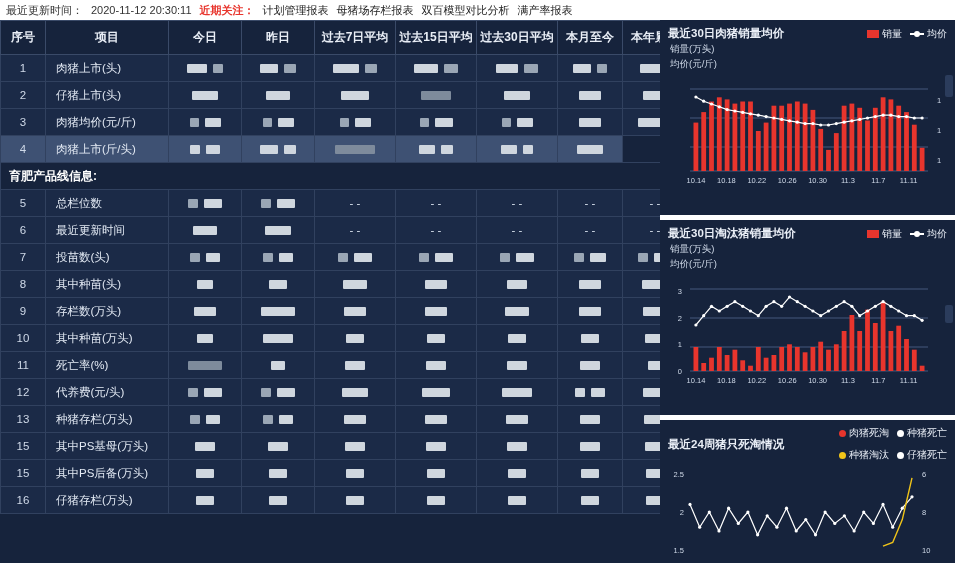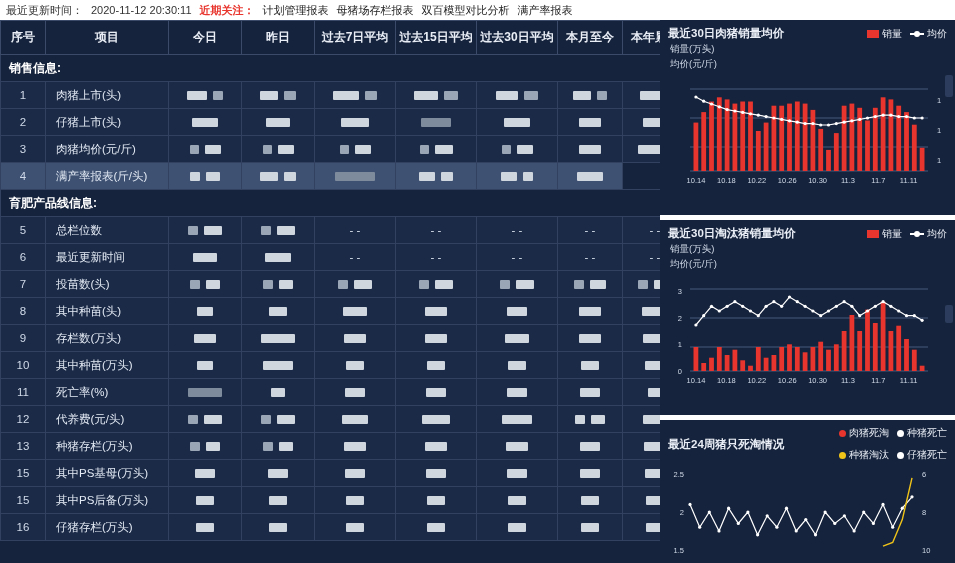--- a/index.html
+++ b/index.html
@@ -88,23 +88,20 @@
             <th style="width:70px">昨日</th>
             <th style="width:78px">过去7日平均</th>
             <th style="width:78px">过去15日平均</th>
             <th style="width:78px">过去30日平均</th>
             <th style="width:62px">本月至今</th>
             <th style="width:62px">本年累计</th>
           </tr>
         </thead>
         <tbody>
 
-          <tr class="section">
-            <td colspan="9">销售信息:</td>
-          </tr>
           <tr>
             <td class="idx">1</td>
             <td class="item">肉猪上市(头)</td>
             <td>
                 <div class="cellwrap">
                   <i class="blob" style="width:20px"></i>
                   <i class="blob d" style="width:10px"></i>
                 </div>
               </td>
             <td>
@@ -221,21 +218,21 @@
                 </div>
               </td>
             <td>
                 <div class="cellwrap">
                   <i class="blob" style="width:34px"></i>
                 </div>
               </td>
           </tr>
           <tr class="hl">
             <td class="idx">4</td>
-            <td class="item">满产率报表(斤/头)</td>
+            <td class="item">肉猪上市(斤/头)</td>
             <td>
                 <div class="cellwrap">
                   <i class="blob" style="width:10px"></i>
                   <i class="blob" style="width:14px"></i>
                 </div>
               </td>
             <td>
                 <div class="cellwrap">
                   <i class="blob" style="width:18px"></i>
                   <i class="blob" style="width:12px"></i>

